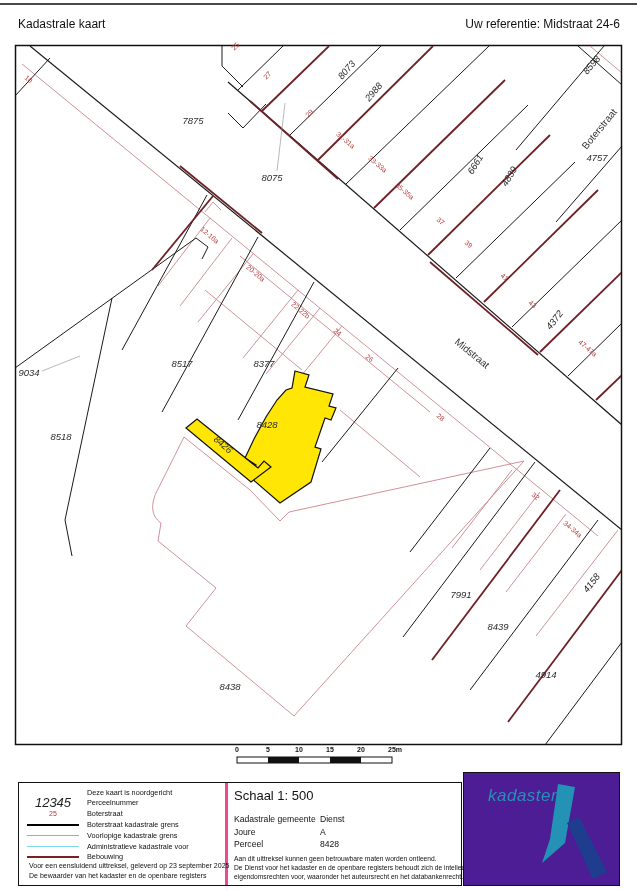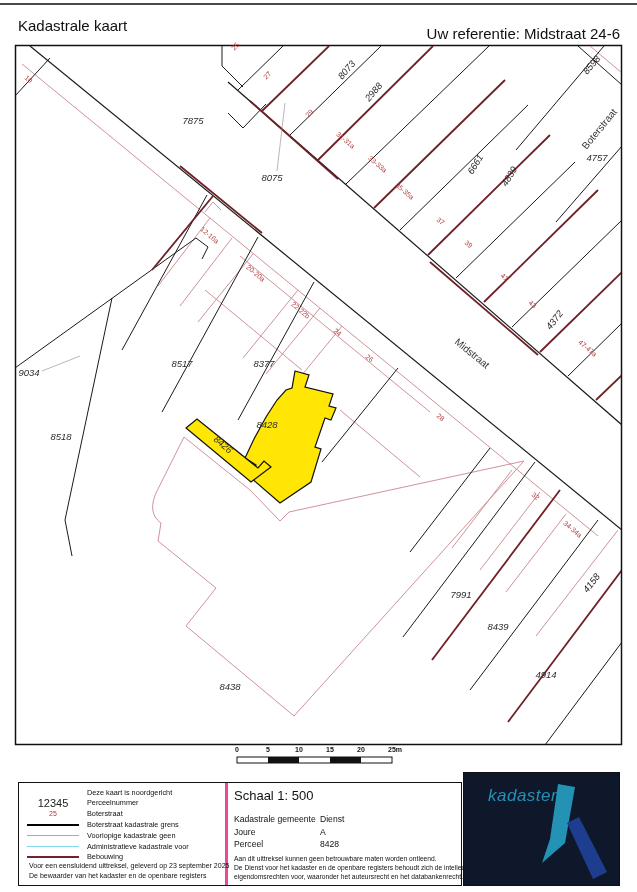--- a/index.html
+++ b/index.html
@@ -1,42 +1,42 @@
 <!DOCTYPE html>
 <html><head>
 <meta charset="utf-8">
 <style>
   html,body{margin:0;padding:0;background:#fff;}
   body{width:637px;height:892px;position:relative;font-family:"Liberation Sans",sans-serif;color:#111;overflow:hidden;}
   .toprule{position:absolute;left:0;top:3px;width:637px;height:1.5px;background:#4a4a4a;}
-  .header{position:absolute;left:18px;right:17px;top:17px;height:16px;font-size:15px;color:#111;text-decoration:underline;}
-  .header .ref{position:absolute;right:0;top:8px;}
+  .header{position:absolute;left:18px;right:17px;top:17px;height:16px;font-size:12px;color:#111;text-decoration:underline;}
+  .header .ref{position:absolute;right:0;top:0;}
   .header .ttl{position:absolute;left:0;top:0;}
   svg#map-svg{position:absolute;left:0;top:0;}
   .plabel{font-family:"Liberation Sans",sans-serif;font-size:9.5px;font-style:italic;fill:#2b2b2b;}
   .hnum{font-family:"Liberation Sans",sans-serif;font-size:7px;fill:var(--hnum-color,#b03a3a);}
   .street{font-family:"Liberation Sans",sans-serif;font-size:10px;fill:#333;}
   .sbtick{font-family:"Liberation Sans",sans-serif;font-size:7px;fill:#111;font-weight:bold;}
   
   .infobox{position:absolute;left:18px;top:782px;width:444px;height:104px;border:1px solid #111;box-sizing:border-box;}
   .legendcol{position:absolute;left:0;top:0;width:209px;height:102px;border-right:3px solid #ec4899;box-sizing:border-box;}
   .legend-row{display:flex;align-items:center;height:10.2px;margin-top:0.6px;}
   .legend-sym{width:68px;flex:0 0 68px;text-align:center;font-size:8px;}
   .legend-sym .sw{display:inline-block;width:52px;height:1.5px;vertical-align:middle;}
-  .legend-sym .pnum{font-size:11px;color:#222;}
+  .legend-sym .pnum{font-style:italic;font-size:13px;color:#222;}
   .legend-sym .hn{color:#c23434;font-size:7px;}
   .legend-label{font-size:7.3px;color:#111;white-space:nowrap;}
   .legend-footer{position:absolute;left:10px;bottom:5px;font-size:7px;line-height:9.5px;color:#111;white-space:nowrap;}
   .midcol{position:absolute;left:212px;top:0;width:230px;height:102px;}
   .schaal{position:absolute;left:3px;top:5px;font-size:13px;}
   .inforows{position:absolute;left:3px;top:30px;font-size:8.6px;line-height:12.5px;}
   .inforow{display:flex;}
   .inforow .ilabel{width:86px;flex:0 0 86px;}
   .disclaimer{position:absolute;left:3px;bottom:4px;font-size:6.7px;line-height:9px;white-space:nowrap;}
-  .logobox{position:absolute;left:463px;top:772px;width:157px;height:114px;border:1px solid #111;box-sizing:border-box;background:#0f172a;text-align:right;}
+  .logobox{position:absolute;left:463px;top:772px;width:157px;height:114px;border:1px solid #111;box-sizing:border-box;background:#4c1d95;text-align:right;}
   .logotext{position:absolute;left:24px;top:13px;font-size:17px;font-style:italic;color:#2492b4;letter-spacing:0.5px;}
   .logobox svg{position:absolute;left:0;top:0;}
 </style>
 </head>
 <body style="--hnum-color: #b03a3a;">
 
 <div class="toprule"></div>
 
 <div class="header">
   <span class="ttl">Kadastrale kaart</span>
@@ -197,21 +197,21 @@
         <div class="legend-row">
           <span class="legend-sym"><span class="hn">25</span></span>
           <span class="legend-label">Boterstraat</span>
         </div>
         <div class="legend-row">
           <span class="legend-sym"><span class="sw" style="background: rgb(0, 0, 0);"></span></span>
           <span class="legend-label">Boterstraat kadastrale grens</span>
         </div>
         <div class="legend-row">
           <span class="legend-sym"><span class="sw" style="background: rgb(223, 174, 0);"></span></span>
-          <span class="legend-label">Voorlopige kadastrale geen</span>
+          <span class="legend-label">Voorlopige kadastrale grens</span>
         </div>
         <div class="legend-row">
           <span class="legend-sym"><span class="sw" style="background: rgb(127, 216, 232);"></span></span>
           <span class="legend-label">Administratieve kadastrale voor</span>
         </div>
         <div class="legend-row">
           <span class="legend-sym"><span class="sw" style="background: rgb(122, 32, 37);"></span></span>
           <span class="legend-label">Bebouwing</span>
         </div>
       </div>

